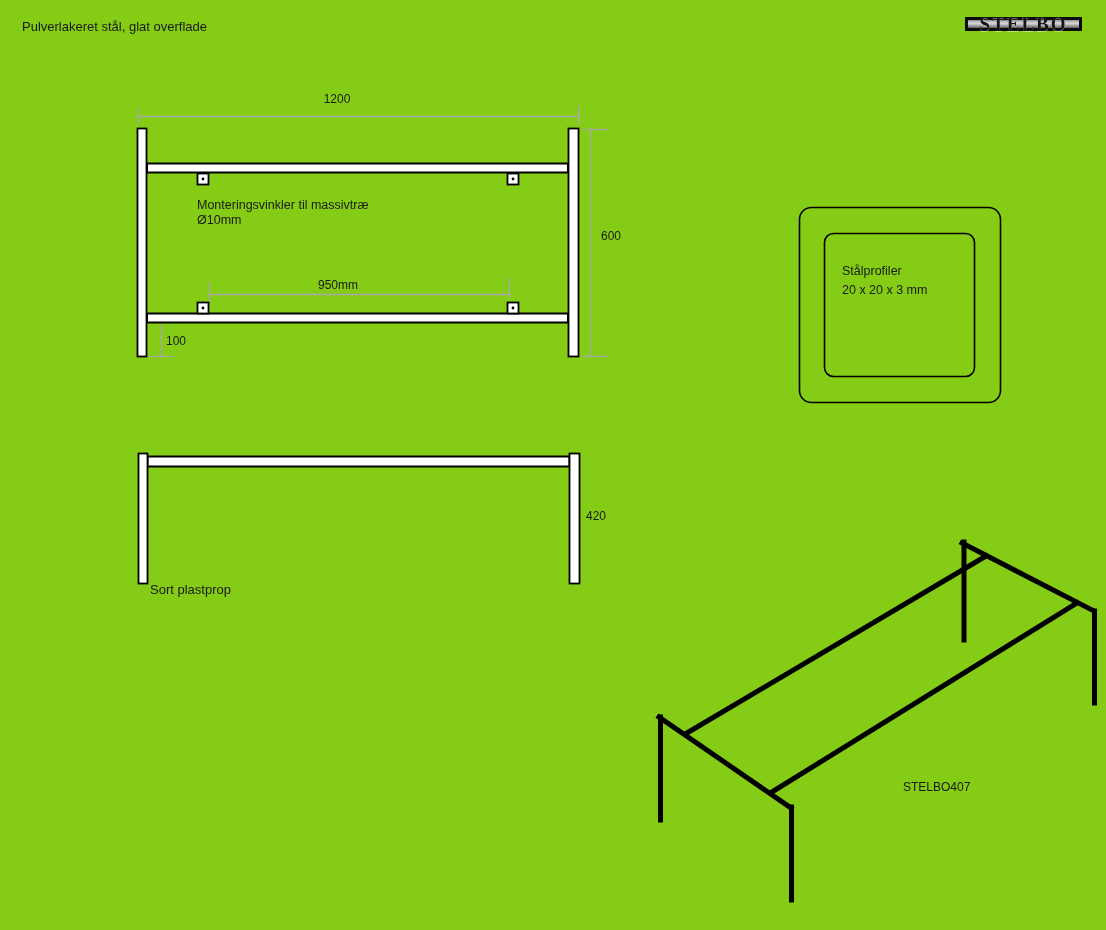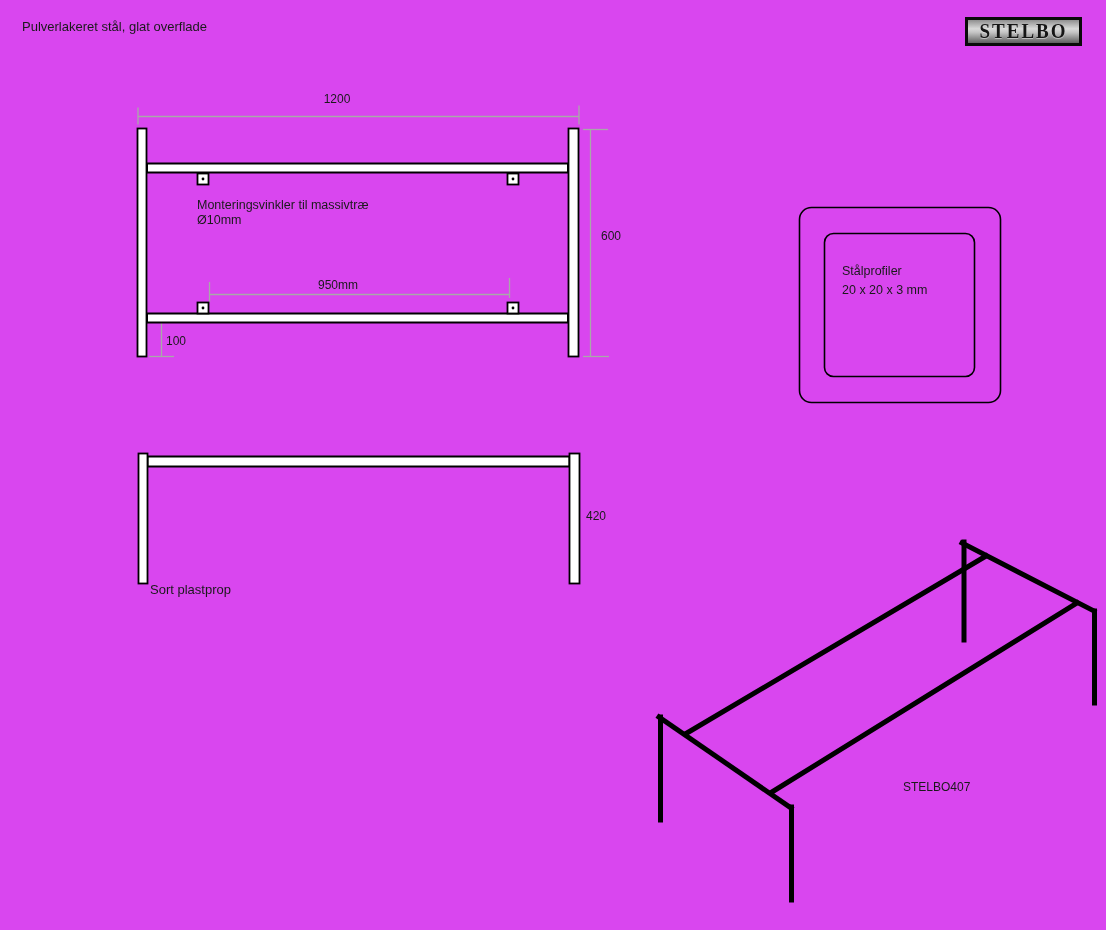--- a/index.html
+++ b/index.html
@@ -5,39 +5,39 @@
   :root {
     --drawing-line: #000000;
     --dimension-line: #a9a9a9;
     --text: #1a1a1a;
   }
   html, body { margin: 0; padding: 0; background: #ffffff; }
   .page {
     position: relative;
     width: 1106px;
     height: 930px;
-    background: #d946ef;
+    background: #84cc16;
     overflow: hidden;
     font-family: "Liberation Sans", sans-serif;
     color: var(--text);
   }
   .material-note {
     position: absolute;
     left: 22px;
     top: 19px;
     font-size: 13px;
     color: var(--text);
     white-space: nowrap;
   }
   .logo {
     position: absolute;
     left: 965px;
     top: 17px;
     width: 117px;
-    height: 29px;
+    height: 14px;
     box-sizing: border-box;
     border: 3px solid #0a0a0a;
     background: linear-gradient(180deg, #8f8f8f 0%, #d9d9d9 38%, #c2c2c2 55%, #5f5f5f 100%);
     display: flex;
     align-items: center;
     justify-content: center;
   }
   .logo-text {
     font-family: "Liberation Serif", serif;
     font-weight: bold;

